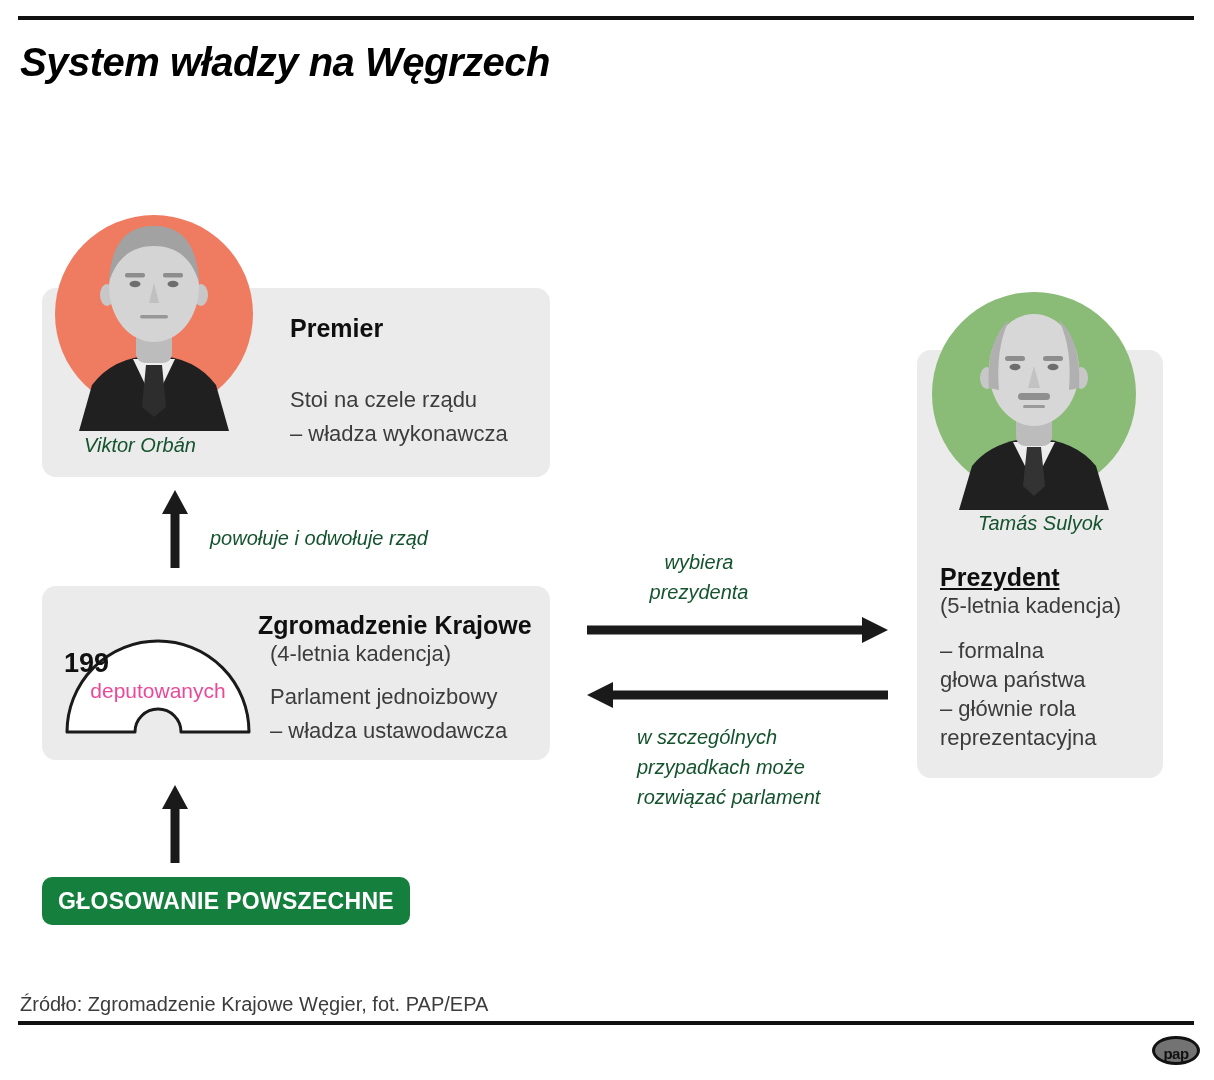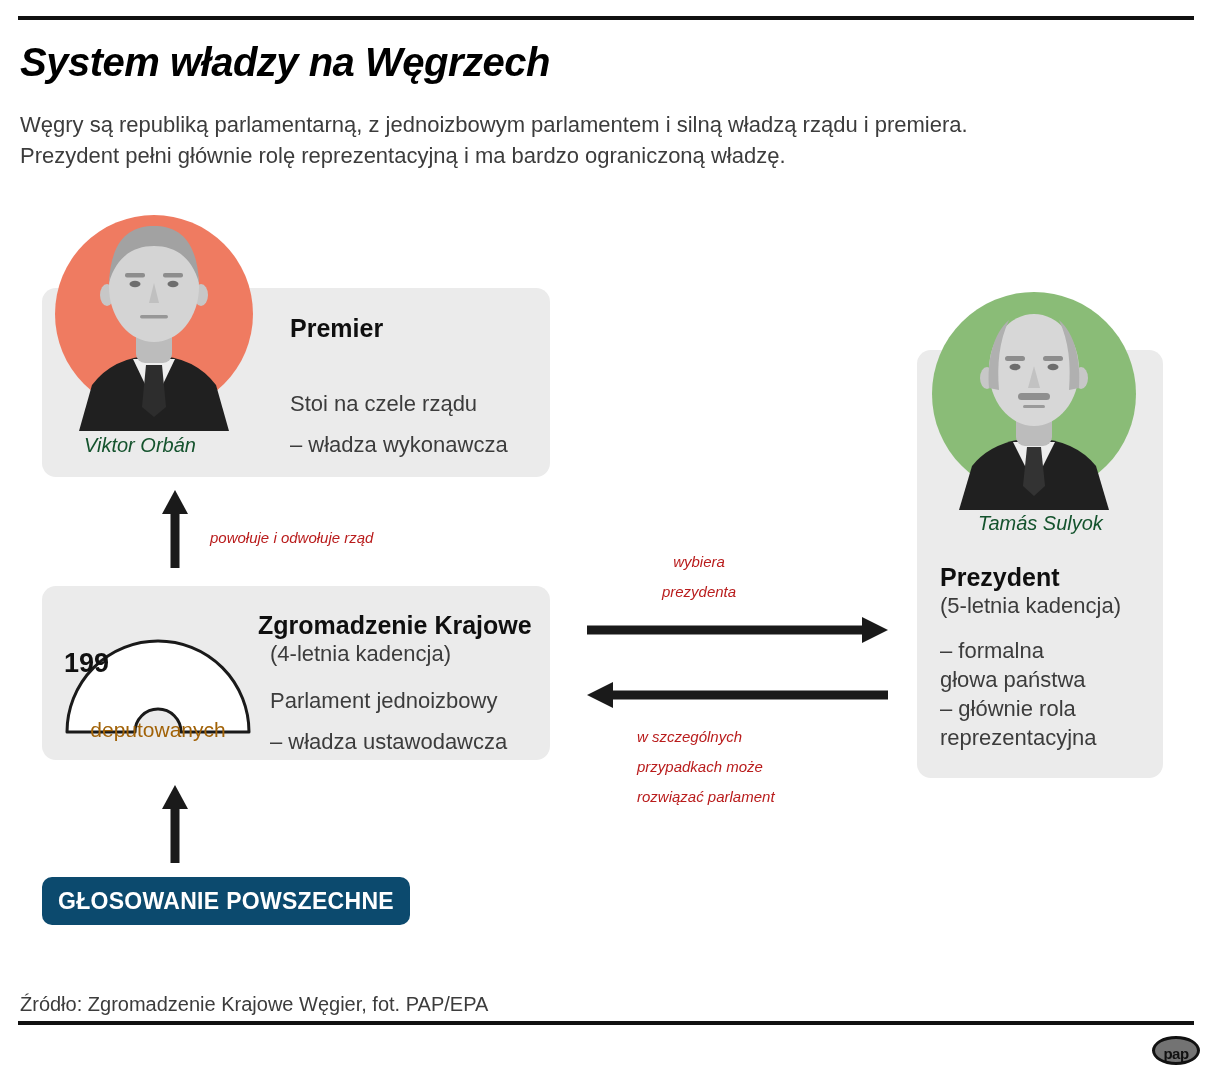--- a/index.html
+++ b/index.html
@@ -26,74 +26,72 @@
   .bust { position:absolute; }
   .bust.orban { left:59px; top:219px; }
   .bust.sulyok { left:939px; top:300px; }
 
   .person-name { position:absolute; font-style:italic; font-size:20px; color:#14532d; }
   .person-name.orban { left:84px; top:434px; }
   .person-name.sulyok { left:978px; top:512px; }
 
   .h-card { position:absolute; font-size:25px; font-weight:700; color:#0f0f0f; }
   .sub { position:absolute; font-size:22px; color:#3c3c3c; }
-  .desc { position:absolute; font-size:22px; line-height:41px; color:#3c3c3c; white-space:pre-line; }
+  .desc { position:absolute; font-size:22px; line-height:34px; color:#3c3c3c; white-space:pre-line; }
 
   .premier-heading { left:290px; top:314px; }
   .premier-desc { left:290px; top:383px; }
 
   .parl-heading { left:258px; top:611px; }
   .parl-term { left:270px; top:641px; }
   .parl-desc { left:270px; top:680px; }
 
-  .pres-heading { left:940px; top:563px; }
+  .pres-heading { left:940px; top:563px;text-decoration:underline; }
   .pres-term { left:940px; top:593px; }
   .pres-desc { left:940px; top:636px; line-height:29px; }
 
   .seats-count { position:absolute; left:64px; top:648px; width:188px; text-align:left;
                  font-size:27px; font-weight:700; color:#111111; }
-  .seats-label { position:absolute; left:64px; top:718px; width:188px; text-align:center;
-                 font-size:21px; color:#a16207; }
+  .seats-label { position:absolute; left:64px; top:679px; width:188px; text-align:center;
+                 font-size:21px; color:#ec4899; }
 
   .arrow { position:absolute; }
   .arrow.appoints { left:160px; top:490px; }
   .arrow.election { left:160px; top:785px; }
   .arrow.elects { left:587px; top:615px; }
   .arrow.dissolve { left:587px; top:680px; }
 
-  .flow-label { position:absolute; font-style:italic; font-size:15px; color:#b91c1c;
+  .flow-label { position:absolute; font-style:italic; font-size:20px; color:#14532d;
                 line-height:30px; white-space:pre-line; }
   .flow-label.appoints { left:210px; top:523px; }
   .flow-label.elects { left:564px; top:547px; width:270px; text-align:center; }
   .flow-label.dissolve { left:637px; top:722px; }
 
   .vote-box { position:absolute; left:42px; top:877px; width:368px; height:48px;
-              background:#0c4a6e; border-radius:10px; display:flex; align-items:center;
+              background:#15803d; border-radius:10px; display:flex; align-items:center;
               justify-content:center; }
   .vote-box span { color:#ffffff; font-size:23px; font-weight:700; letter-spacing:0.3px; }
 
   .source { position:absolute; left:20px; top:993px; font-size:20px; color:#3c3c3c; }
 
   .pap-logo { position:absolute; left:1152px; top:1036px; width:48px; height:29px;
               border:3px solid #111111; border-radius:50%; background:#737373;
               display:flex; align-items:flex-end; justify-content:center; }
   .pap-logo span { font-size:15px; font-weight:700; color:#111111; letter-spacing:-0.5px; }
 
   .hemicycle { position:absolute; left:64px; top:637px; }
 </style>
 </head>
 <body>
 
 <div class="canvas">
 
   <div class="rule top"></div>
 
   <h1 class="title">System władzy na Węgrzech</h1>
-  <p class="intro">Węgry są republiką parlamentarną, z jednoizbowym parlamentem i silną władzą rządu i premiera.
-Prezydent pełni głównie rolę reprezentacyjną i ma bardzo ograniczoną władzę.</p>
 
   <div class="card premier"></div>
   <div class="portrait-circle premier"></div>
   <svg class="bust orban" width="190" height="212" viewBox="0 0 190 212">
     <path d="M20,212 L33,166 Q54,138 95,136 Q136,138 157,166 L170,212 Z" fill="#202020"></path>
     <path d="M74,140 L95,184 L116,140 Z" fill="#eeeeee"></path>
     <path d="M87,146 L103,146 L107,188 L95,198 L83,188 Z" fill="#2d2d2d"></path>
     <rect x="77" y="102" width="36" height="42" rx="9" fill="#bcbcbc"></rect>
     <ellipse cx="48" cy="76" rx="7" ry="11" fill="#c7c7c7"></ellipse>
     <ellipse cx="142" cy="76" rx="7" ry="11" fill="#c7c7c7"></ellipse>

